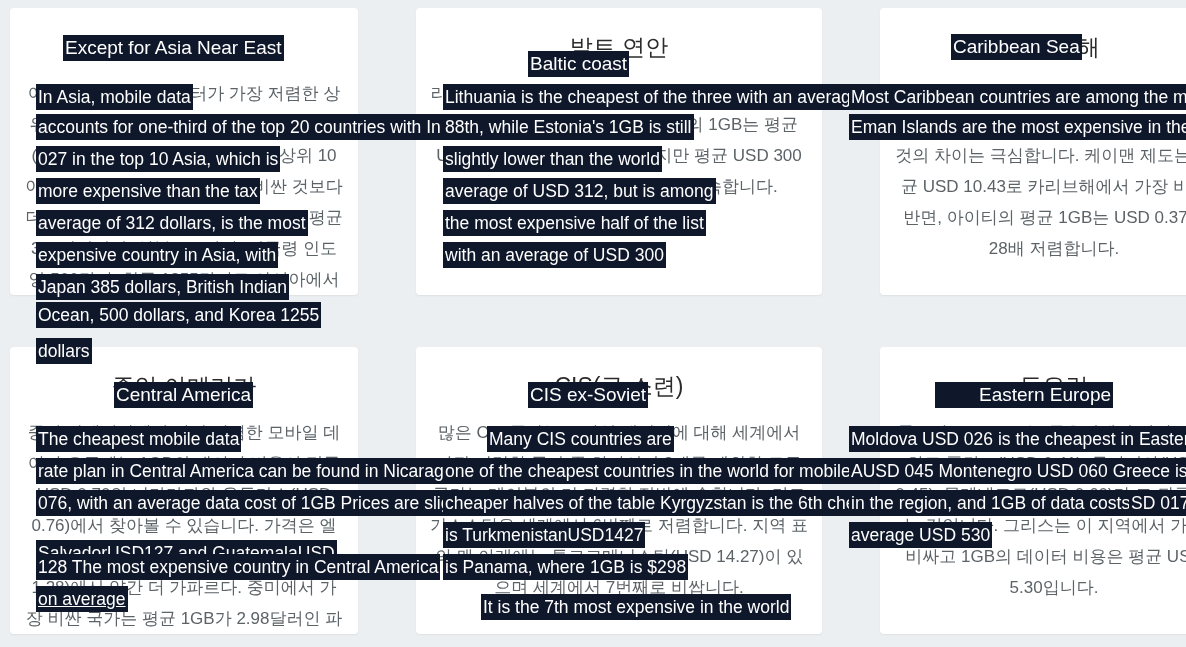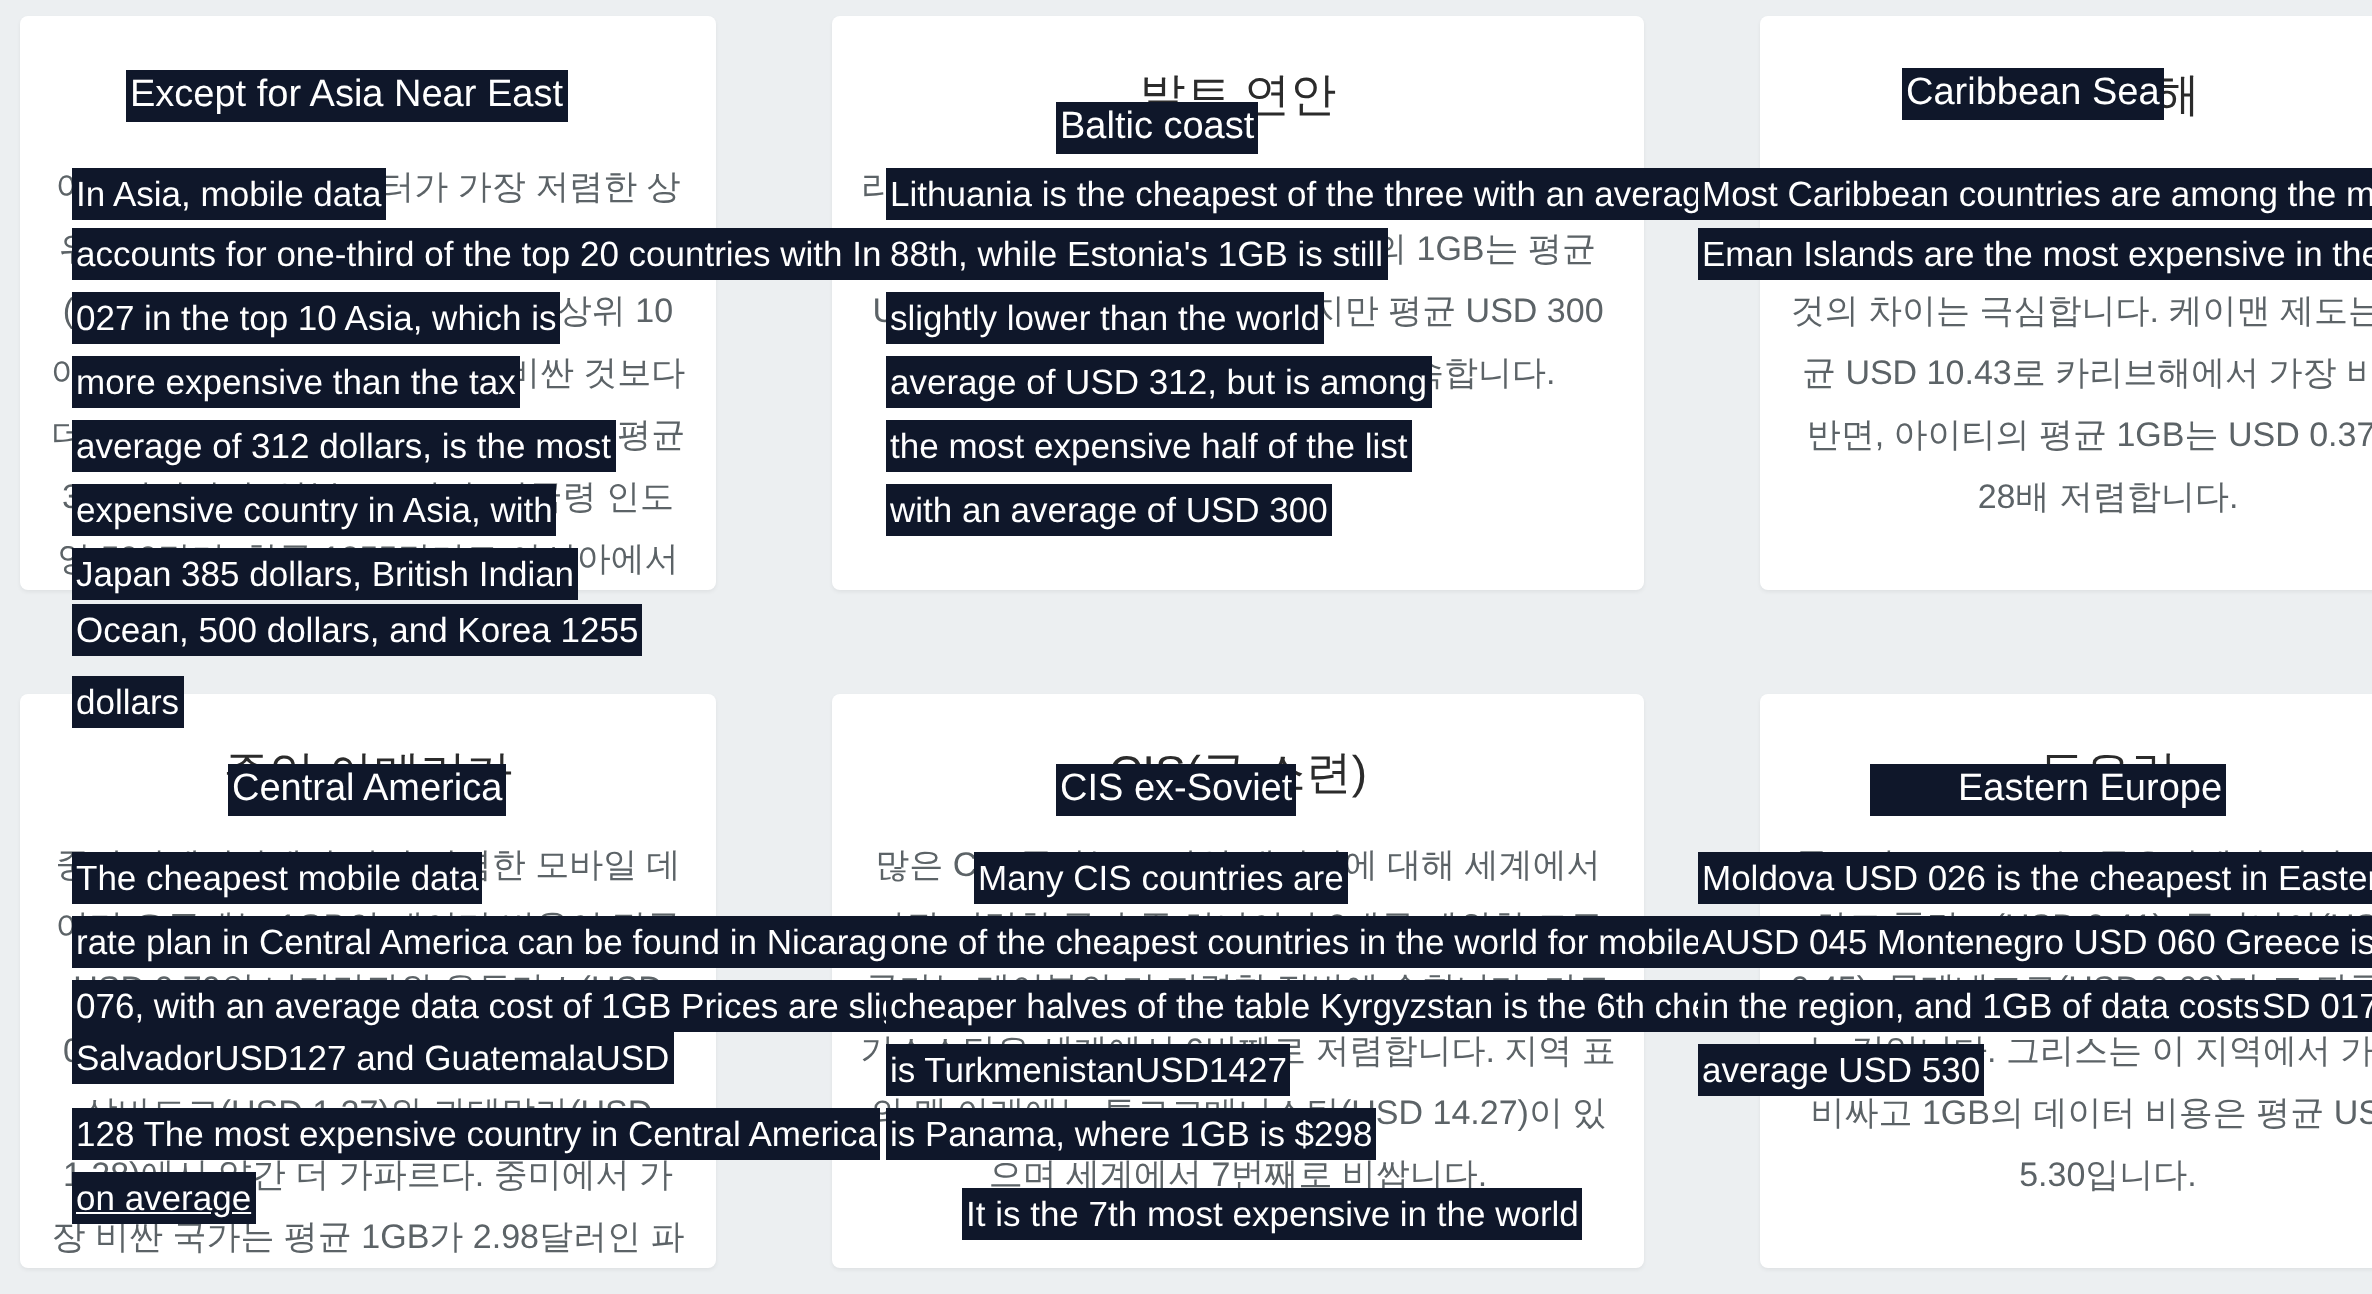--- a/index.html
+++ b/index.html
@@ -121,21 +121,21 @@
     <div class="ov" style="left: 443px; top: 178px;">average of USD 312, but is among</div>
     <div class="ov" style="left: 443px; top: 210px;">the most expensive half of the list</div>
     <div class="ov" style="left: 443px; top: 242px;">with an average of USD 300</div>
     <div class="ov title" style="left: 951px; top: 34px;">Caribbean Sea</div>
     <div class="ov" style="left: 849px; top: 84px;">Most Caribbean countries are among the most expensive</div>
     <div class="ov" style="left: 849px; top: 114px;">Eman Islands are the most expensive in the Caribbean</div>
     <div class="ov title" style="left: 114px; top: 382px;">Central America</div>
     <div class="ov" style="left: 36px; top: 426px;">The cheapest mobile data</div>
     <div class="ov" style="left: 36px; top: 458px;">rate plan in Central America can be found in Nicaragua</div>
     <div class="ov" style="left: 36px; top: 490px;">076, with an average data cost of 1GB Prices are slightly</div>
-    <div class="ov" style="left: 36px; top: 516px;">SalvadorUSD127 and GuatemalaUSD</div>
+    <div class="ov" style="left: 36px; top: 540px;">SalvadorUSD127 and GuatemalaUSD</div>
     <div class="ov" style="left: 36px; top: 554px;">128 The most expensive country in Central America</div>
     <div class="ov" style="left: 36px; top: 586px; text-decoration: underline;">on average</div>
     <div class="ov title" style="left: 528px; top: 382px;">CIS ex-Soviet</div>
     <div class="ov" style="left: 443px; top: 426px; margin-left: 44px;">Many CIS countries are</div>
     <div class="ov" style="left: 443px; top: 458px;">one of the cheapest countries in the world for mobile data</div>
     <div class="ov" style="left: 443px; top: 490px;">cheaper halves of the table Kyrgyzstan is the 6th cheapest</div>
     <div class="ov" style="left: 443px; top: 522px;">is TurkmenistanUSD1427</div>
     <div class="ov" style="left: 443px; top: 554px;">is Panama, where 1GB is $298</div>
     <div class="ov" style="left: 481px; top: 594px;">It is the 7th most expensive in the world</div>
     <div class="ov title" style="left: 935px; top: 382px; padding-left: 44px;">Eastern Europe</div>

